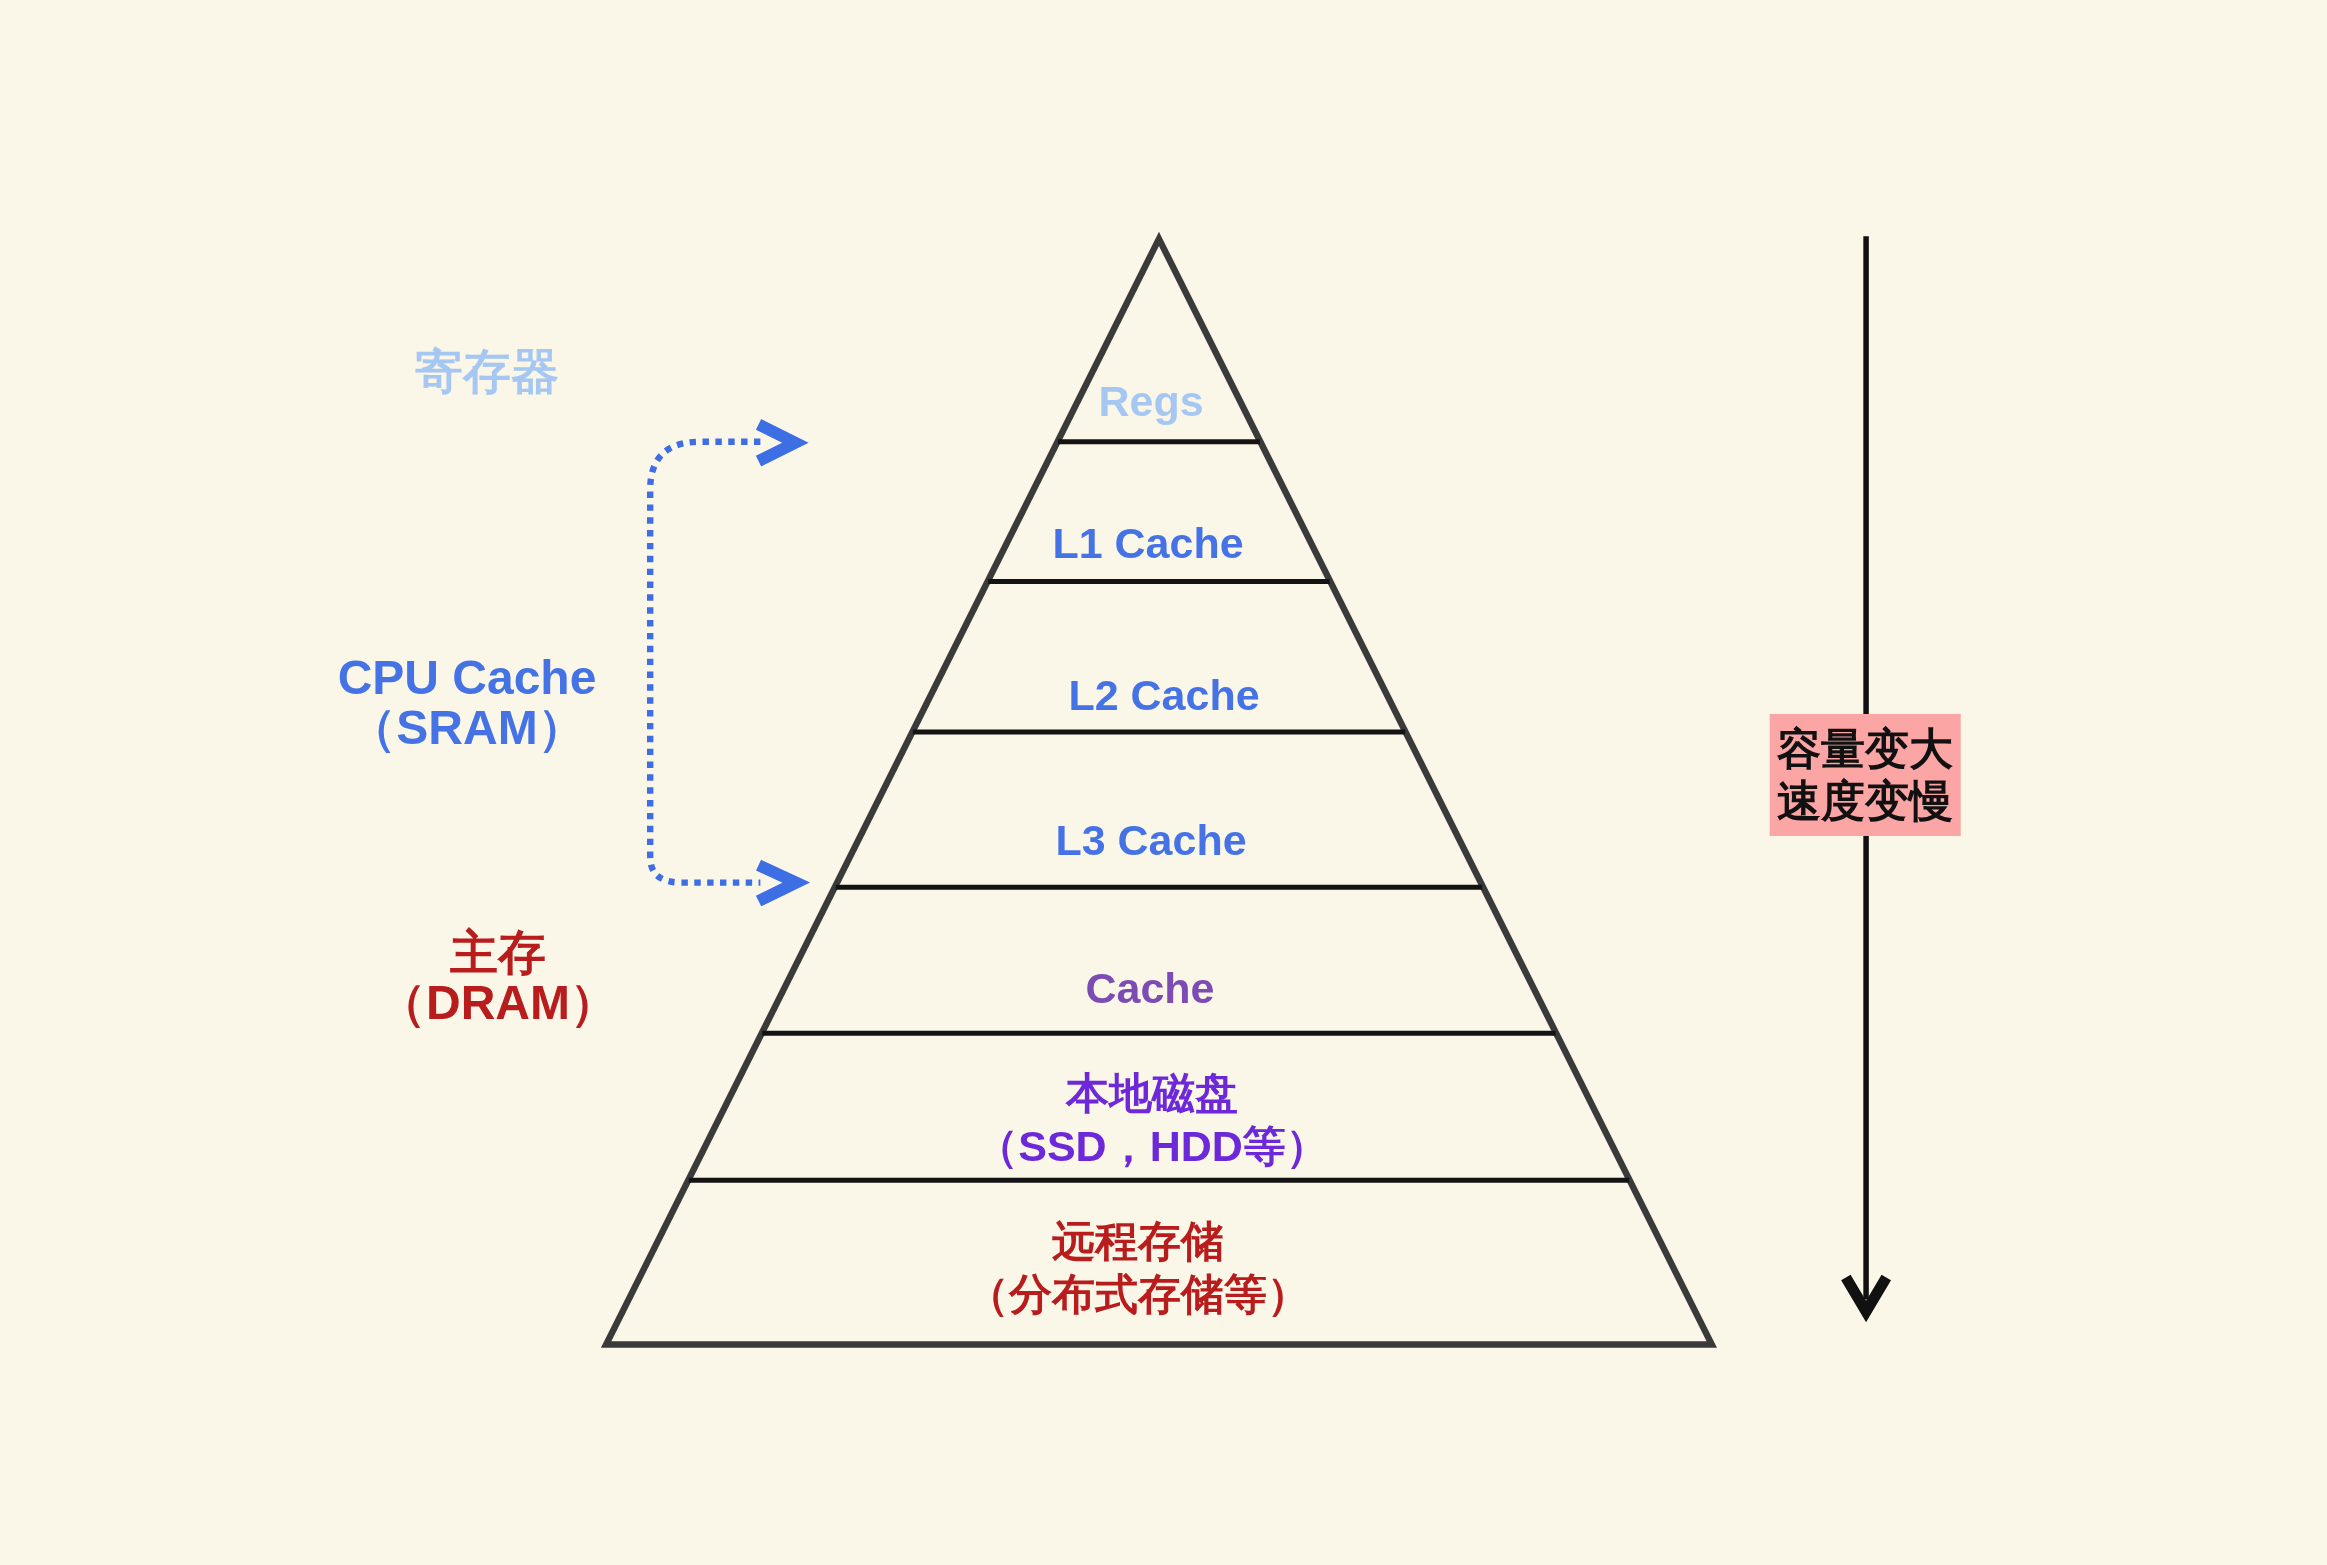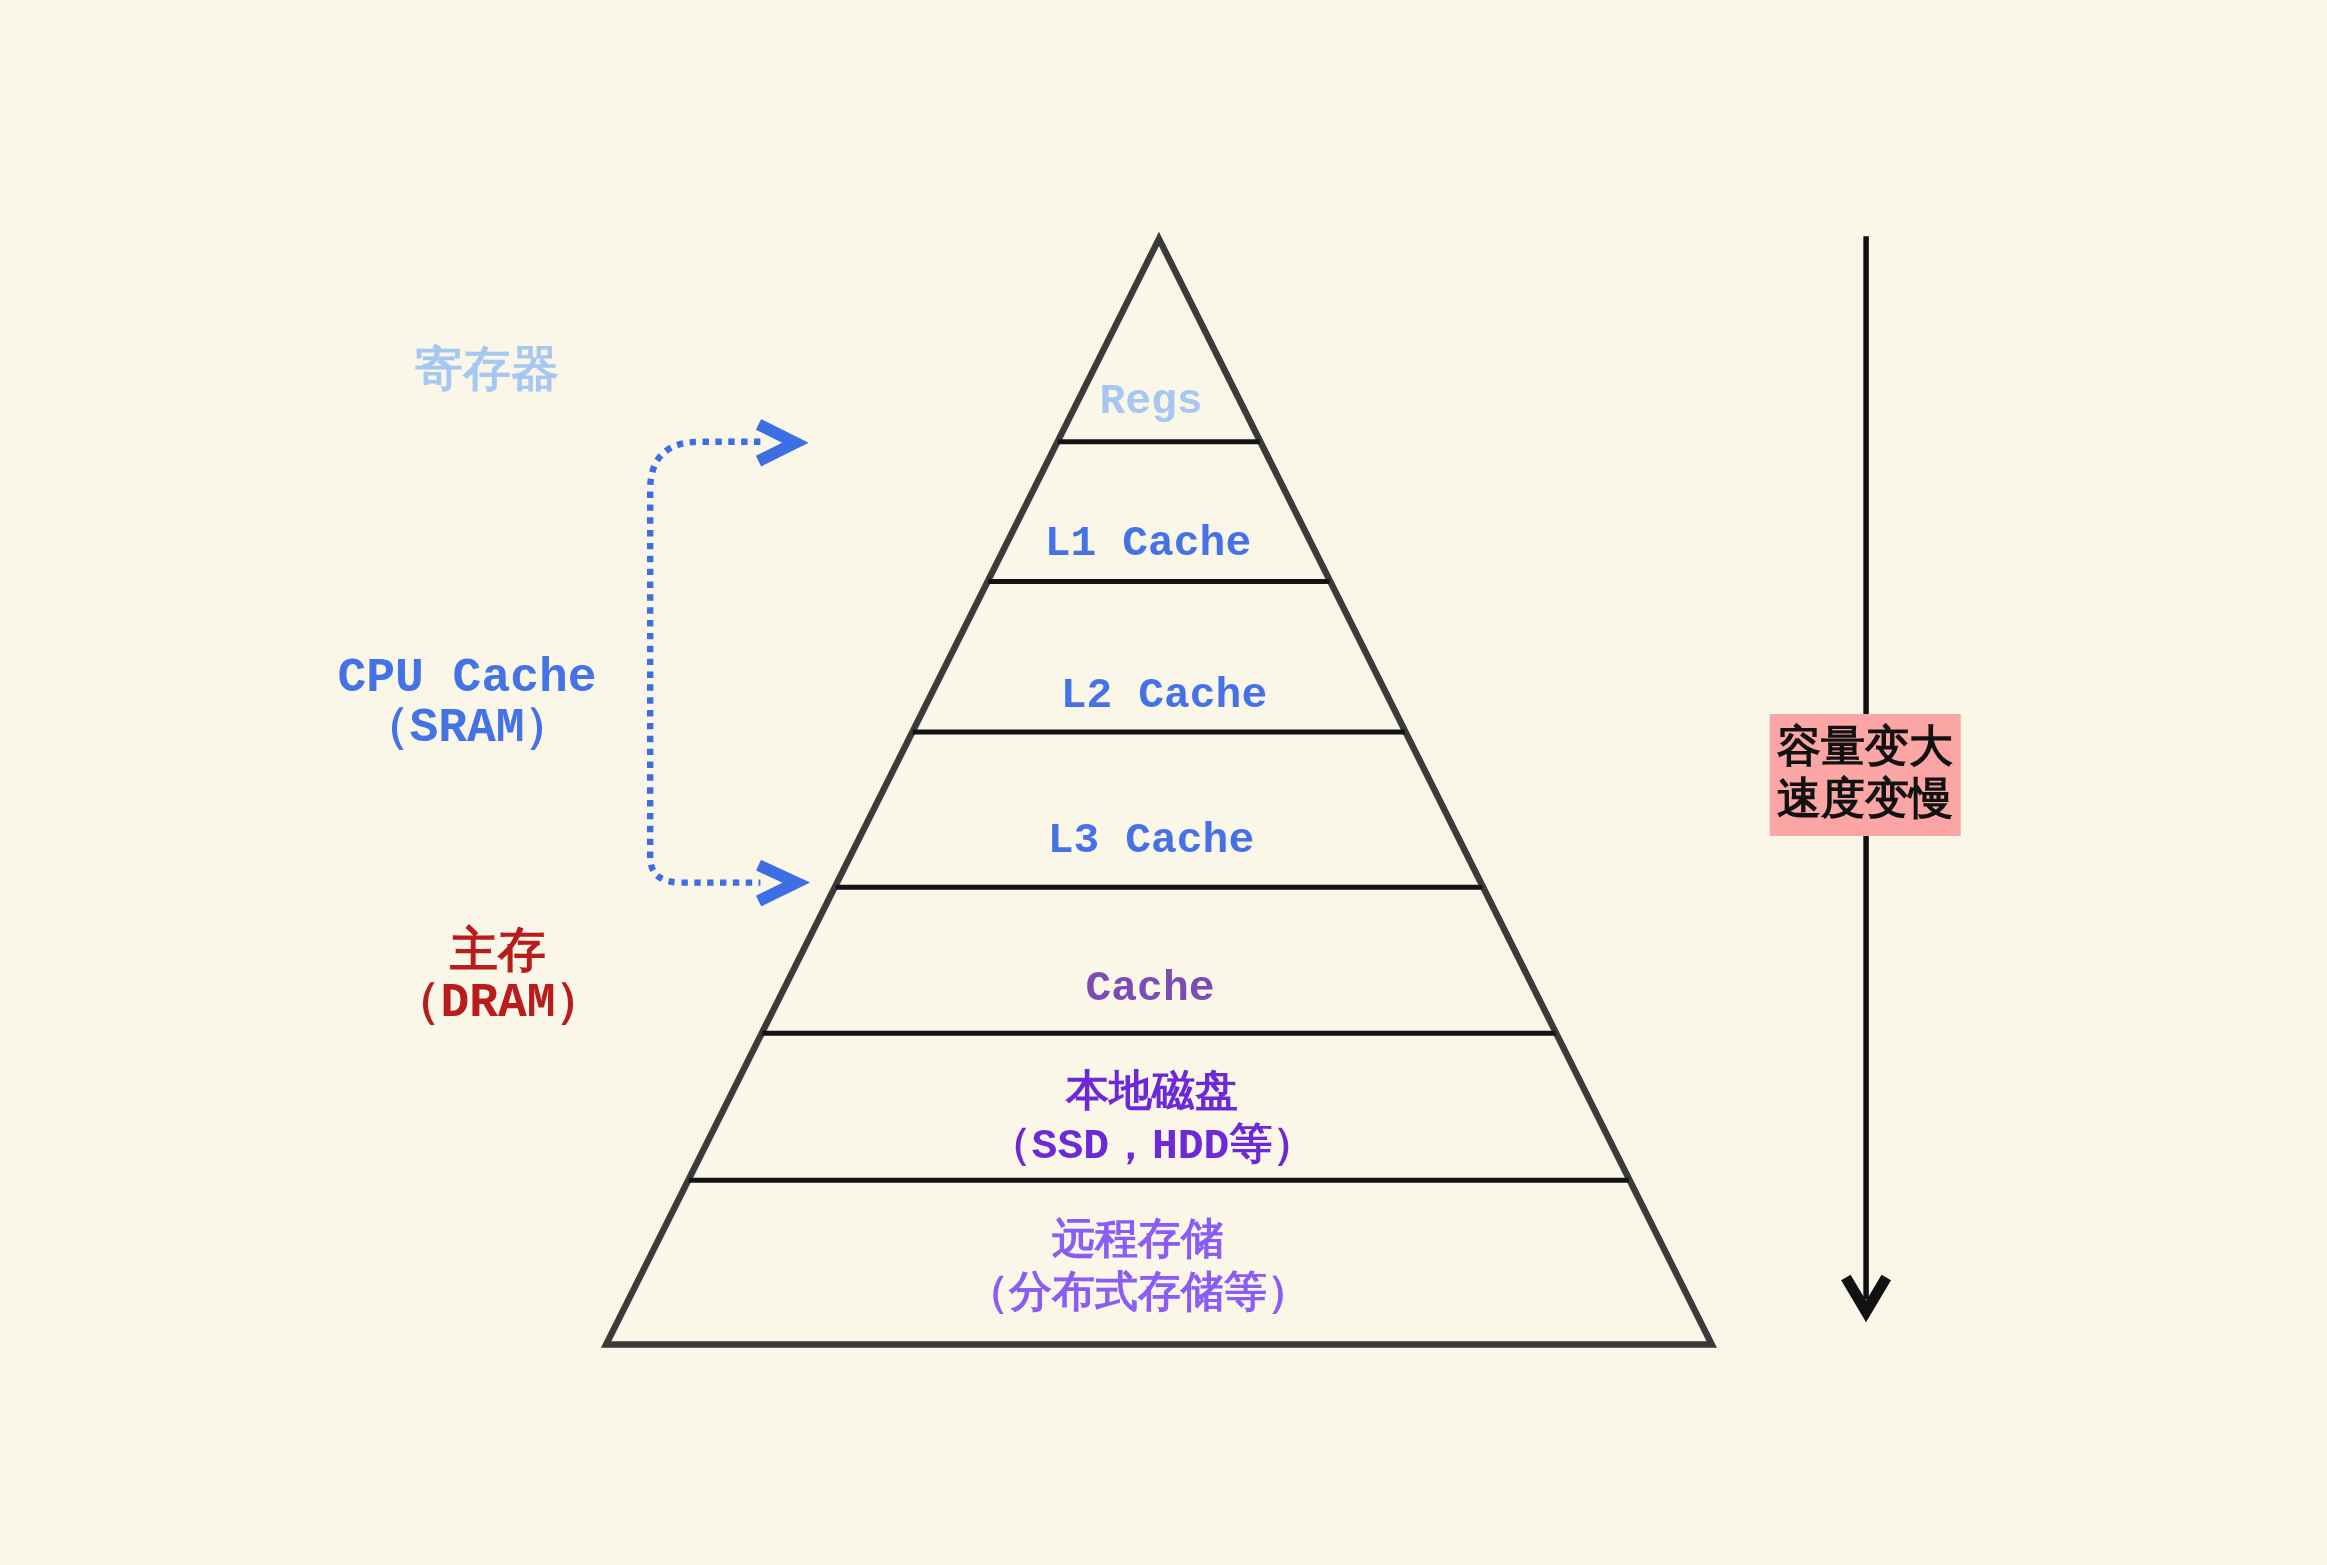--- a/index.html
+++ b/index.html
@@ -21,21 +21,21 @@
   .layer-label{font-size:43px;line-height:53px;}
   .side-label{font-size:48px;line-height:50px;}
   .right-caption{
     font-size:44px;line-height:52px;
     padding:9.2px 7.3px;
   }
 </style>
 </head>
 <body>
 
-<div id="canvas" style="background: rgb(250, 247, 232); font-family: Liberation Mono, monospace;">
+<div id="canvas" style="background: rgb(250, 247, 232);">
 
   <svg id="diagram-svg" width="2328" height="1566" viewBox="0 0 2535 1705">
 
     <path d="M 1262 260 L 1864 1464 L 660 1464 Z" fill="none" stroke-width="7" stroke-linejoin="miter" style="stroke: rgb(58, 58, 58);"></path>
 
     <line x1="1152" y1="481" x2="1372" y2="481" stroke-width="5.5" style="stroke: rgb(19, 19, 19);"></line>
     <line x1="1076" y1="633" x2="1448" y2="633" stroke-width="5.5" style="stroke: rgb(19, 19, 19);"></line>
     <line x1="994" y1="797" x2="1530" y2="797" stroke-width="5.5" style="stroke: rgb(19, 19, 19);"></line>
     <line x1="910" y1="966" x2="1614" y2="966" stroke-width="5.5" style="stroke: rgb(19, 19, 19);"></line>
     <line x1="830" y1="1125" x2="1694" y2="1125" stroke-width="5.5" style="stroke: rgb(19, 19, 19);"></line>
@@ -61,21 +61,21 @@
   <div class="txt layer-label" style="left: 1151px; top: 814px; color: rgb(69, 115, 230);">
       <span>L3 Cache</span>
     </div>
   <div class="txt layer-label" style="left: 1150px; top: 962px; color: rgb(124, 75, 179);">
       <span>Cache</span>
     </div>
   <div class="txt layer-label" style="left: 1152px; top: 1067px; color: #6d28d9;">
     <span>本地磁盘</span>
     <span>（SSD，HDD等）</span>
   </div>
-  <div class="txt layer-label" style="left: 1138px; top: 1215px; color: #8b5cf6;">
+  <div class="txt layer-label" style="left: 1138px; top: 1215px; color: #b91c1c;">
     <span>远程存储</span>
     <span>（分布式存储等）</span>
   </div>
 
   <div class="txt side-label" style="left: 487px; top: 347px; color: rgb(167, 199, 243);">
     <span>寄存器</span>
   </div>
   <div class="txt side-label" style="left: 467px; top: 653px; color: rgb(69, 115, 230);">
     <span>CPU Cache</span>
     <span>（SRAM）</span>

